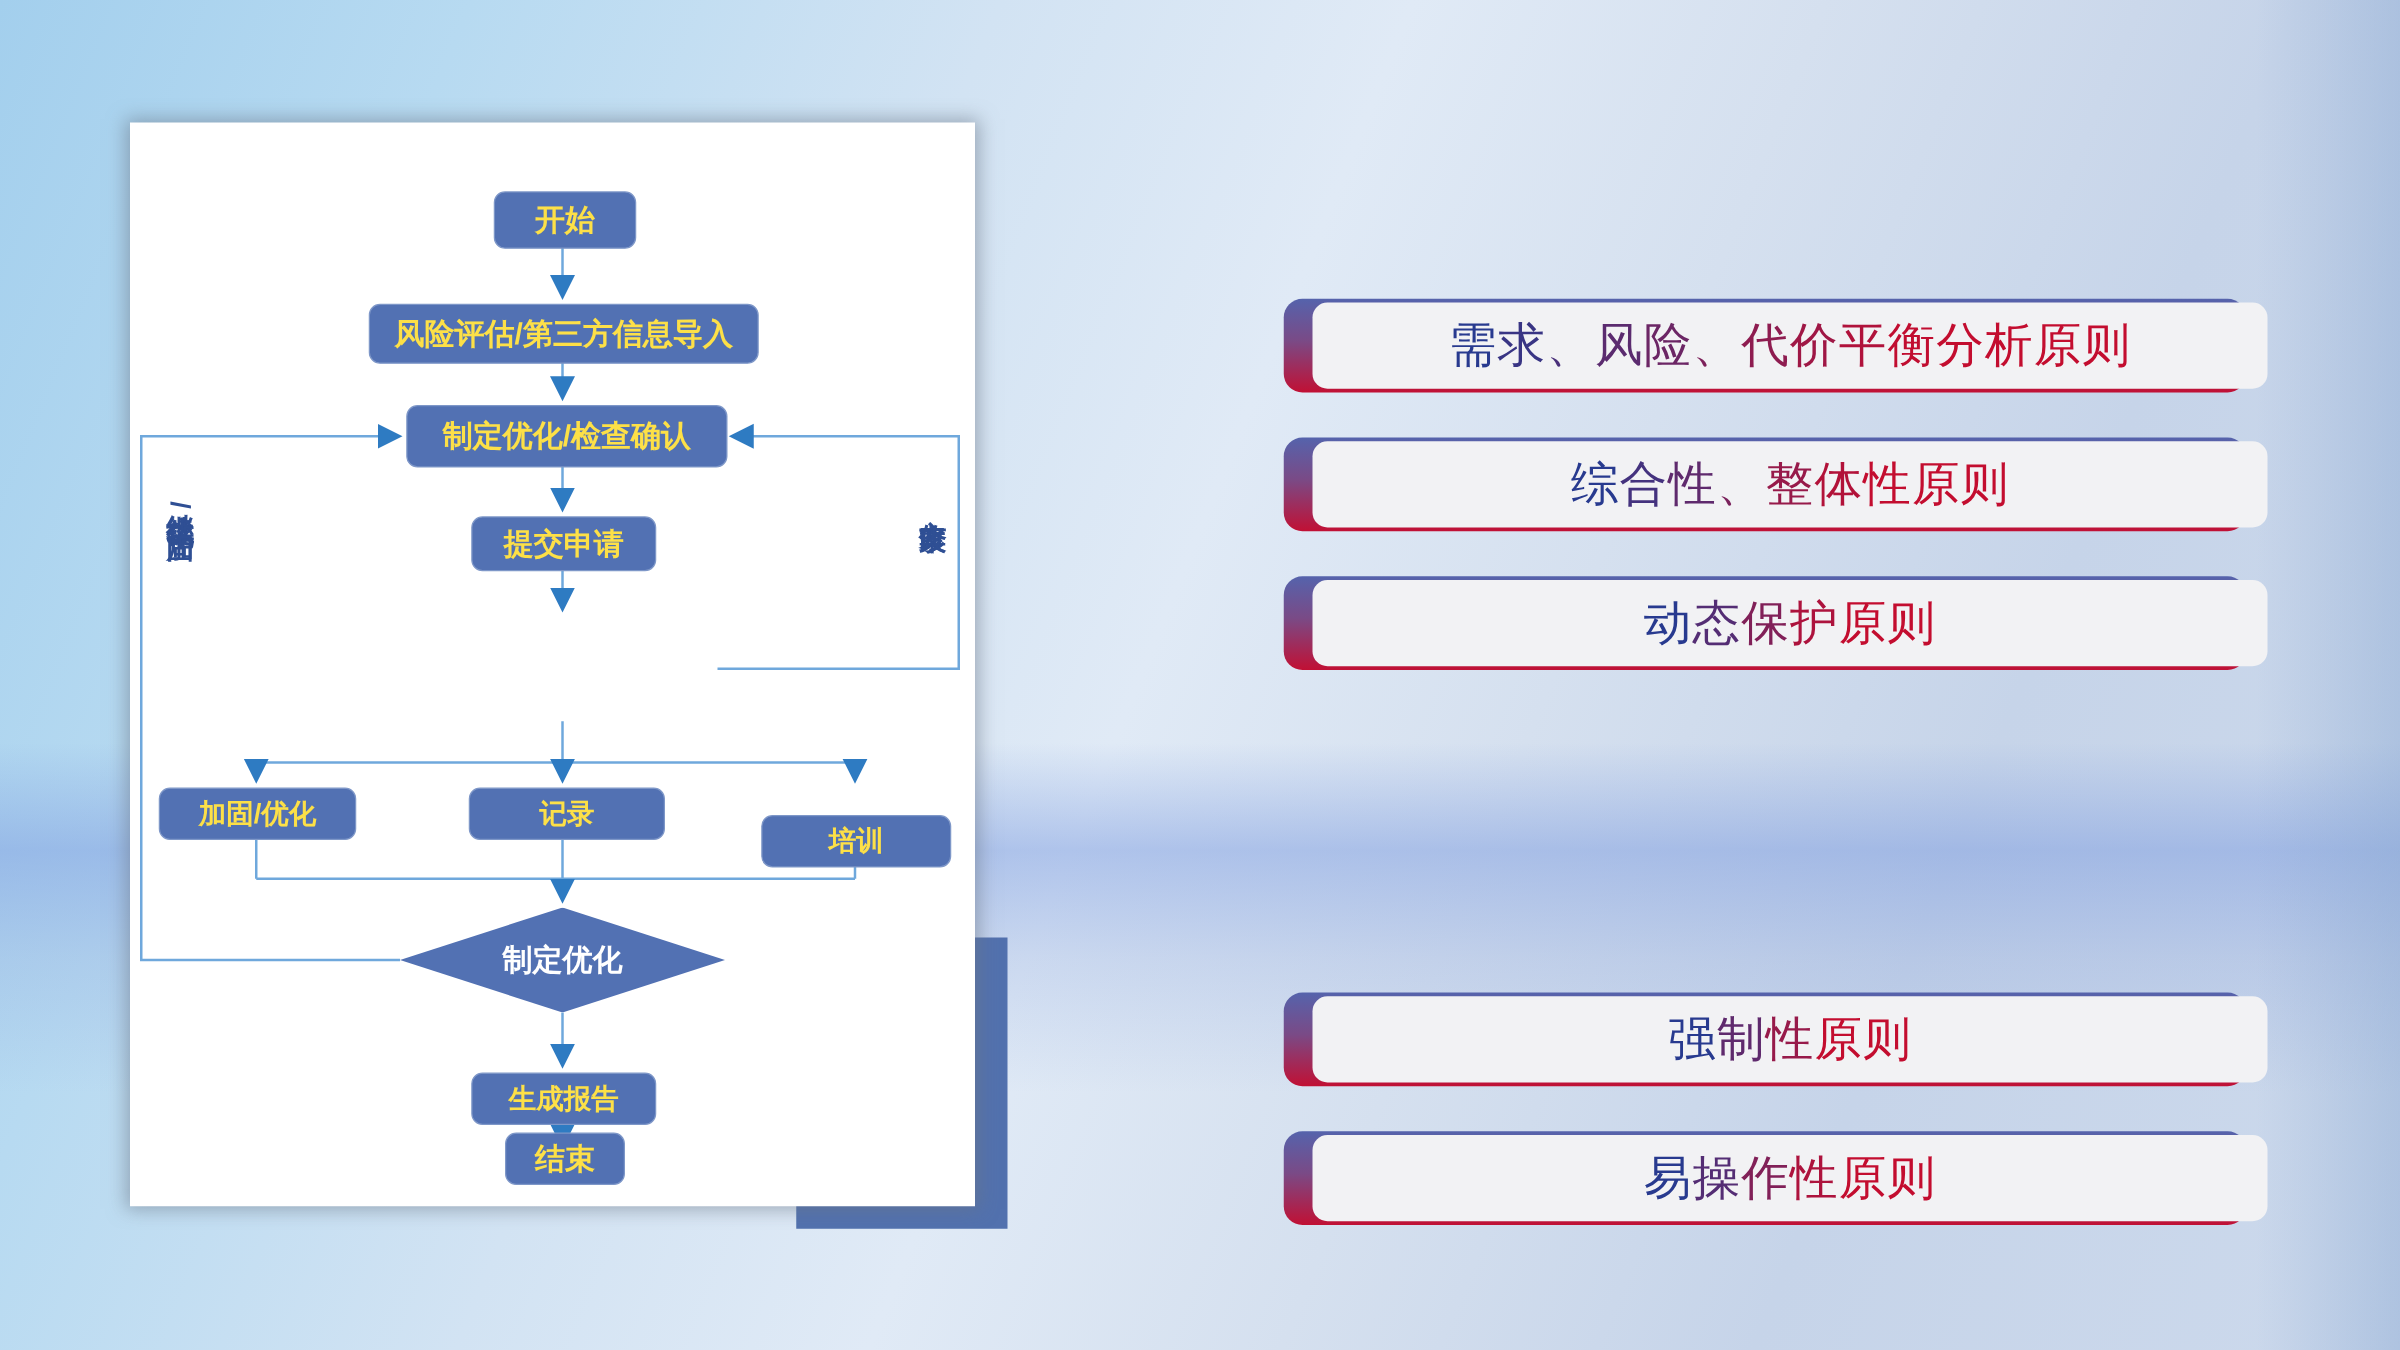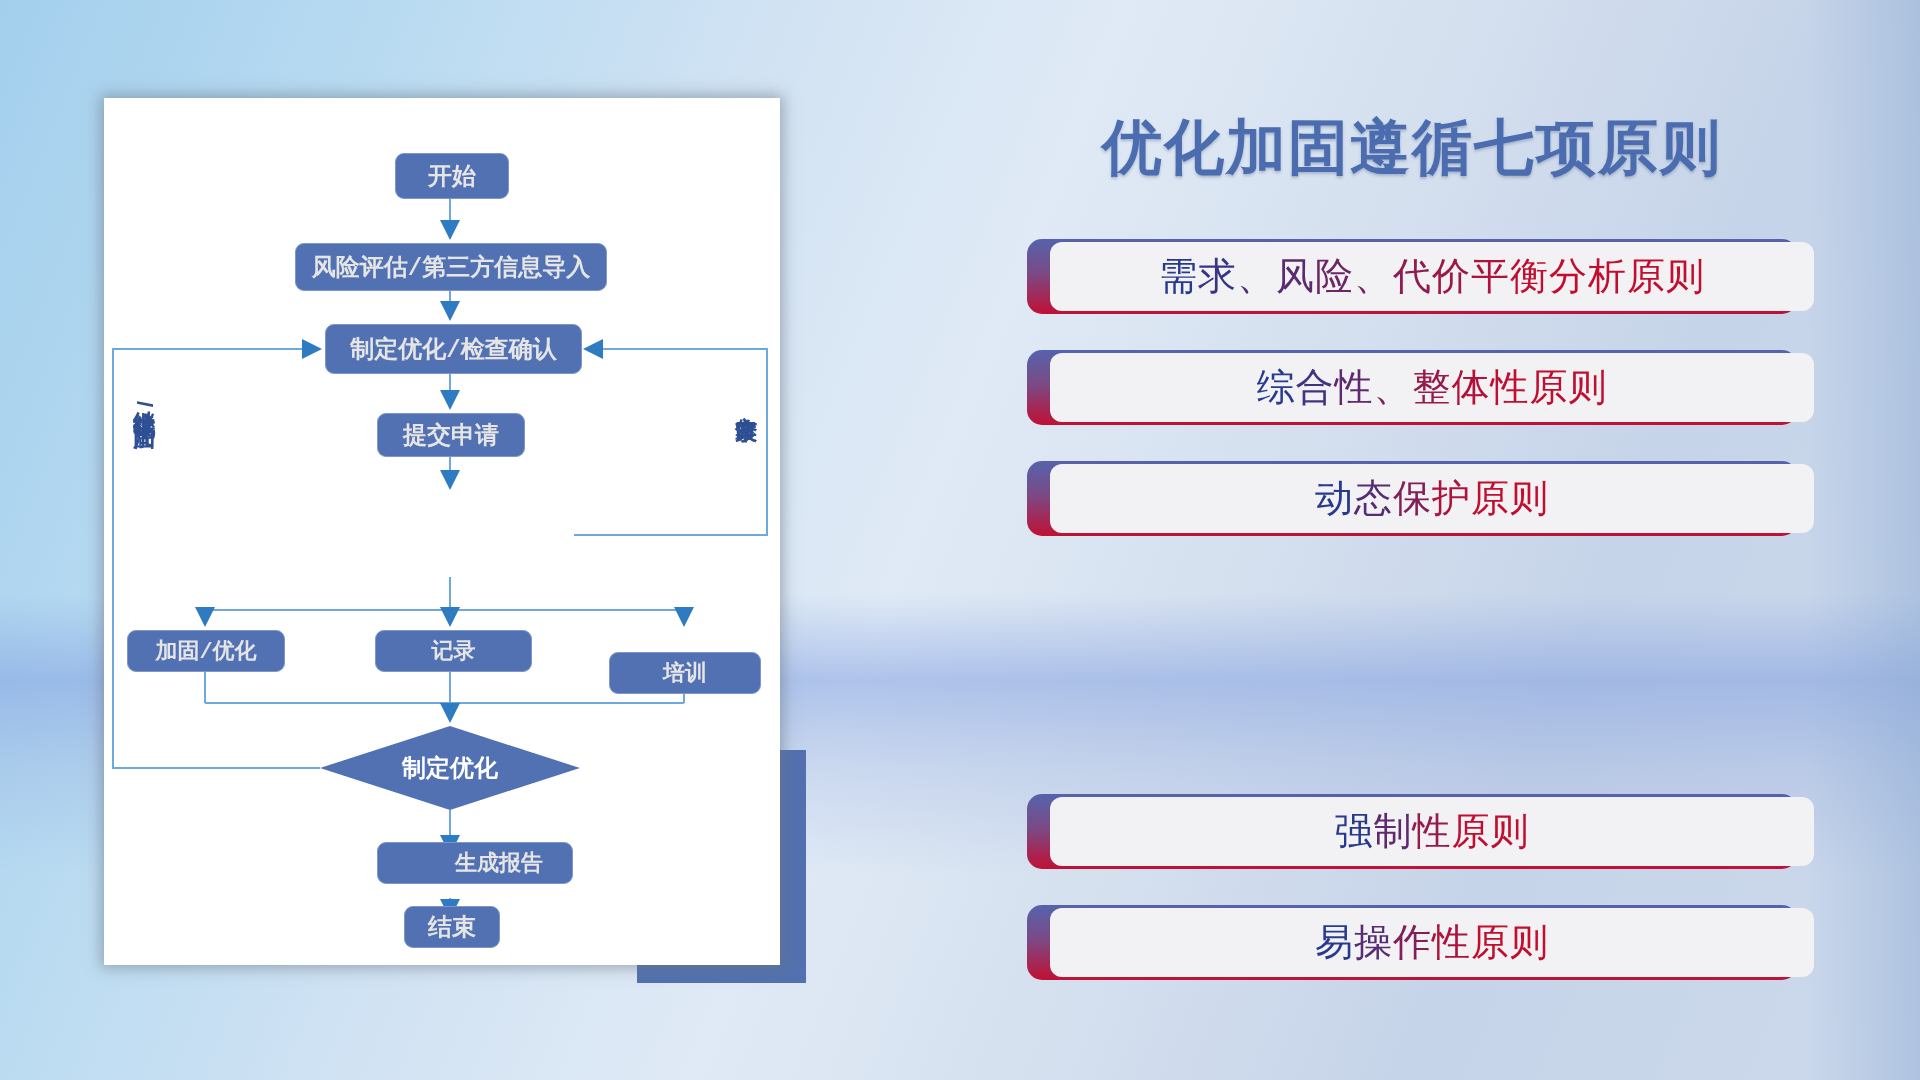--- a/index.html
+++ b/index.html
@@ -17,21 +17,21 @@
     background:#5271ae;
   }
   .card{
     position:absolute;left:104px;top:98px;width:676px;height:867px;
     background:#ffffff;
     box-shadow:0 0 14px 3px rgba(105,116,133,.55);
   }
   .flow-node{
     position:absolute;display:flex;align-items:center;justify-content:center;
     background:#5271b3;border:1px solid #7e97c8;border-radius:9px;
-    color:#e5e5e5;font-weight:bold;font-size:24px;white-space:nowrap;font-family:Liberation Mono, monospace;
+    color:#fde047;font-weight:bold;font-size:24px;white-space:nowrap;
   }
   .flow-node.small{font-size:22px;}
   .flow-diamond{
     position:absolute;display:flex;align-items:center;justify-content:center;
     background:#5271b3;color:#fff;font-weight:bold;font-size:22px;white-space:nowrap;
     clip-path:polygon(50% 0,100% 50%,50% 100%,0 50%);border:none;border-radius:0;
   }
   .edge-label{
     position:absolute;writing-mode:vertical-rl;
     color:#2f4f94;font-weight:bold;font-size:22px;letter-spacing:2px;line-height:1.1;
@@ -100,31 +100,30 @@
 
 
   <div class="flow-node small" style="left:23px;top:532px;width:156px;height:40px;">加固/优化</div>
 
   <div class="flow-node small" style="left:271px;top:532px;width:155px;height:40px;">记录</div>
 
   <div class="flow-node small" style="left:505px;top:554px;width:150px;height:40px;text-align:center;">培训</div>
 
   <div class="flow-diamond" style="left:216px;top:628px;width:260px;height:84px;font-size:24px;">制定优化</div>
 
-  <div class="flow-node small" style="left:273px;top:744px;width:146px;height:40px;padding-left:48px;">生成报告</div>
+  <div class="flow-node small" style="left:273px;top:760px;width:146px;height:40px;">生成报告</div>
 
   <div class="flow-node" style="left:300px;top:808px;width:94px;height:40px;">结束</div>
 
   <div class="edge-label" style="left:28px;top:295px;">继续优化/加固</div>
 
   <div class="edge-label" style="left:630px;top:300px;">方案修改</div>
 </div>
 
 <div class="right-panel">
-  <div class="panel-title">优化加固遵循七项原则</div>
 
   <div class="principle" style="top:239px;">
     <div class="principle-inner">
       <span class="principle-label grad-text"><span style="color: rgb(40, 58, 143);">需</span><span style="color: rgb(57, 53, 132);">求</span><span style="color: rgb(74, 48, 122);">、</span><span style="color: rgb(91, 43, 111);">风</span><span style="color: rgb(108, 38, 101);">险</span><span style="color: rgb(125, 33, 90);">、</span><span style="color: rgb(142, 28, 80);">代</span><span style="color: rgb(159, 23, 69);">价</span><span style="color: rgb(176, 18, 59);">平</span><span style="color: rgb(193, 13, 48);">衡</span><span style="color: rgb(195, 13, 47);">分</span><span style="color: rgb(195, 13, 47);">析</span><span style="color: rgb(195, 13, 47);">原</span><span style="color: rgb(195, 13, 47);">则</span></span>
     </div>
   </div>
   <div class="principle" style="top:350px;">
     <div class="principle-inner">
       <span class="principle-label grad-text"><span style="color: rgb(40, 58, 143);">综</span><span style="color: rgb(68, 50, 126);">合</span><span style="color: rgb(95, 42, 109);">性</span><span style="color: rgb(123, 34, 92);">、</span><span style="color: rgb(151, 26, 74);">整</span><span style="color: rgb(178, 18, 57);">体</span><span style="color: rgb(195, 13, 47);">性</span><span style="color: rgb(195, 13, 47);">原</span><span style="color: rgb(195, 13, 47);">则</span></span>
     </div>

